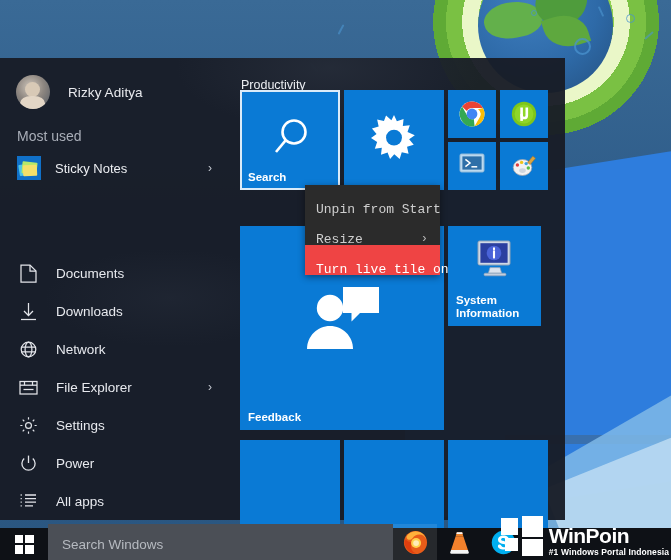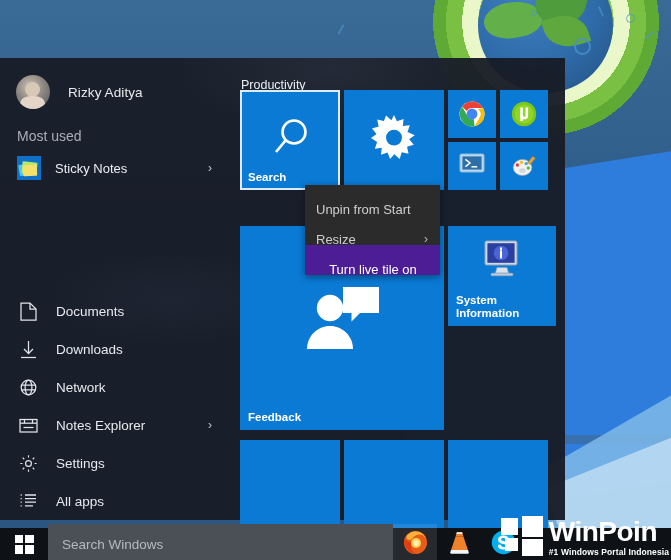--- a/index.html
+++ b/index.html
@@ -296,23 +296,24 @@
     box-shadow: 0 2px 7px rgba(0,0,0,.45);
   }
   .ctx-item {
     height: 30px;
     display: flex; align-items: center;
     padding: 18px 10px 0 11px;
     color: #eaeaea;
     font-size: 13px;
     position: relative;
     white-space: nowrap;
+    font-family: Liberation Mono, monospace;
   }
   .ctx-item.dim { color: #cfcfcf; }
-  .ctx-item.hovered { background: #4c1d95; color: #fff; justify-content: center; }
+  .ctx-item.hovered { background: #ef4444; color: #fff; }
   .ctx-arrow {
     position: absolute; right: 12px;
     color: #b9b9b9; font-size: 12px;
   }
 
   
   #taskbar {
     position: absolute;
     left: 0; bottom: 0;
     width: 100%; height: 32px;
@@ -371,21 +372,21 @@
     flex: none;
   }
   .wm-squares i { position: absolute; background: #fff; display:block; }
   .wm-s1 { left: 0;   top: 2px;  width: 17px; height: 17px; }
   .wm-s2 { left: 21px;top: 0;    width: 21px; height: 21px; }
   .wm-s3 { left: 4px; top: 22px; width: 13px; height: 13px; }
   .wm-s4 { left: 21px;top: 23px; width: 21px; height: 17px; }
   .wm-text { line-height: 1; }
   .wm-title {
     color: #fff;
-    font-size: 28px;
+    font-size: 21px;
     font-weight: bold;
     letter-spacing: -.5px;
     display: block;
   }
   .wm-sub {
     color: #fff;
     font-size: 8.5px;
     font-weight: bold;
     display: block;
     margin-top: 2px;
@@ -471,34 +472,43 @@
 
       <div class="rail-item">
         <span class="ico">
           <svg width="19" height="17" viewBox="0 0 19 17" fill="none" stroke="#e2e4e9" stroke-width="1.25">
             <rect x="1" y="2.5" width="17" height="12.5"></rect>
             <path d="M1 6.2h17"></path>
               <path d="M5.5 2.5v3.7M13.5 2.5v3.7"></path>
             <path d="M4.5 10.5h10"></path>
           </svg>
         </span>
-        <span class="lbl">Notes Explorer</span>
+        <span class="lbl">File Explorer</span>
         <span class="chev">›</span>
       </div>
 
       <div class="rail-item">
         <span class="ico">
           <svg width="19" height="19" viewBox="0 0 20 20" fill="none" stroke="#e2e4e9" stroke-width="1.25">
             <circle cx="10" cy="10" r="3.1"></circle>
             <path d="M10 1.4v2.2M10 16.4v2.2M1.4 10h2.2M16.4 10h2.2M3.9 3.9l1.6 1.6M14.5 14.5l1.6 1.6M16.1 3.9l-1.6 1.6M5.5 14.5l-1.6 1.6"></path>
           </svg>
         </span>
         <span class="lbl">Settings</span>
       </div>
 
+      <div class="rail-item">
+        <span class="ico">
+          <svg width="19" height="19" viewBox="0 0 19 19" fill="none" stroke="#e2e4e9" stroke-width="1.3">
+            <path d="M5.2 4.6a6.6 6.6 0 1 0 8.6 0"></path>
+              <path d="M9.5 1.6v7.4"></path>
+          </svg>
+        </span>
+        <span class="lbl">Power</span>
+      </div>
 
       <div class="rail-item">
         <span class="ico">
           <svg width="19" height="17" viewBox="0 0 19 17" fill="none" stroke="#e2e4e9" stroke-width="1.3">
             <path d="M1.6 2h1.2M1.6 5.6h1.2M1.6 9.2h1.2M1.6 12.8h1.2"></path>
             <path d="M6 2h11M6 5.6h11M6 9.2h11M6 12.8h8"></path>
           </svg>
         </span>
         <span class="lbl">All apps</span>
       </div>
@@ -583,21 +593,21 @@
       <span class="ic-center" style="margin-top:-8px;">
         <svg width="78" height="66" viewBox="0 0 78 66" fill="#fff">
           <circle cx="27" cy="23" r="13.2"></circle>
           <path d="M4 64c0-12.7 10.3-23 23-23s23 10.3 23 23z"></path>
           <path d="M40 2h36v26H57l-8.5 8.4V28H40z"></path>
         </svg>
       </span>
       <span class="tile-label">Feedback</span>
     </div>
 
-    <div class="tile" style="left:220px; top:168px; width:108px; height:100px;">
+    <div class="tile" style="left:220px; top:168px; width:93px; height:100px;">
       <span class="ic-center" style="margin-top:-14px;">
         <svg width="44" height="42" viewBox="0 0 44 42">
           <rect x="5" y="2" width="32" height="24" rx="1.6" fill="#cfd9e6" stroke="#8fa2b8"></rect>
           <rect x="7.4" y="4.2" width="27.2" height="19.6" fill="#2b3fa0"></rect>
           <circle cx="21" cy="14" r="7.3" fill="#4a63d8"></circle>
           <path d="M21 9.4v.9M21 12.2v6.4" stroke="#fff" stroke-width="2.1" stroke-linecap="round"></path>
           <path d="M17 28.6h10l1.6 5.6H15.4z" fill="#dbe3ee" stroke="#8fa2b8" stroke-width=".7"></path>
           <rect x="11" y="34.2" width="22" height="2.6" rx="1.2" fill="#c3cedd" stroke="#8fa2b8" stroke-width=".7"></rect>
         </svg>
       </span>

